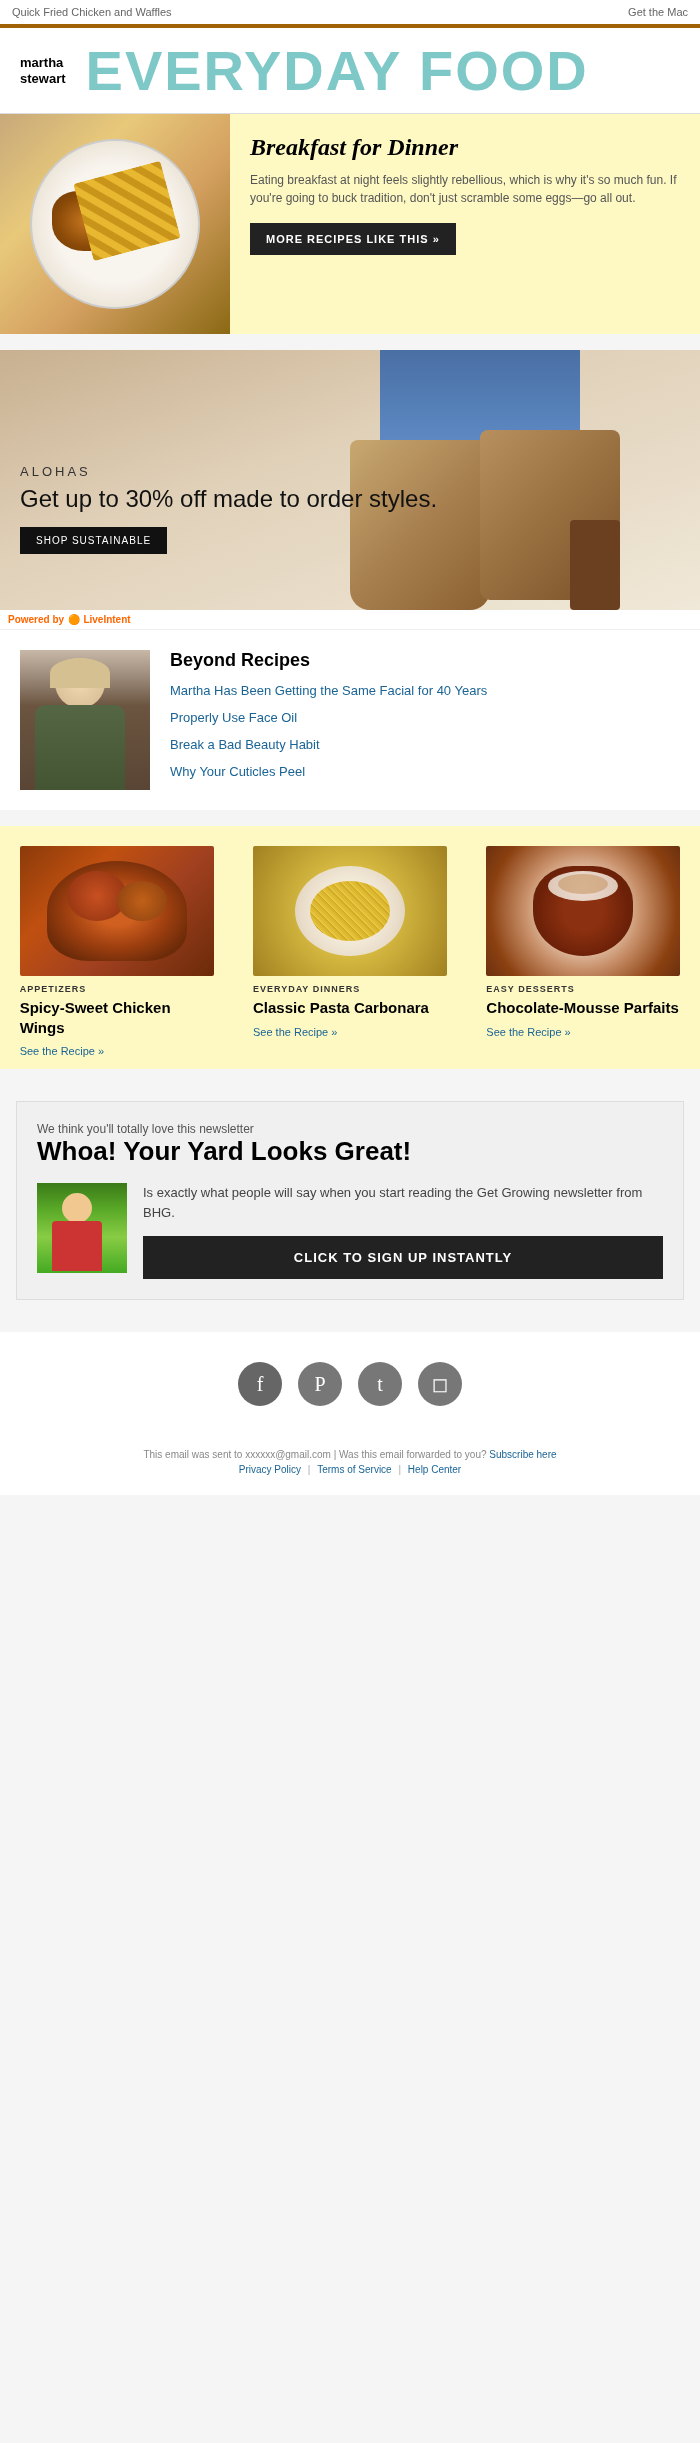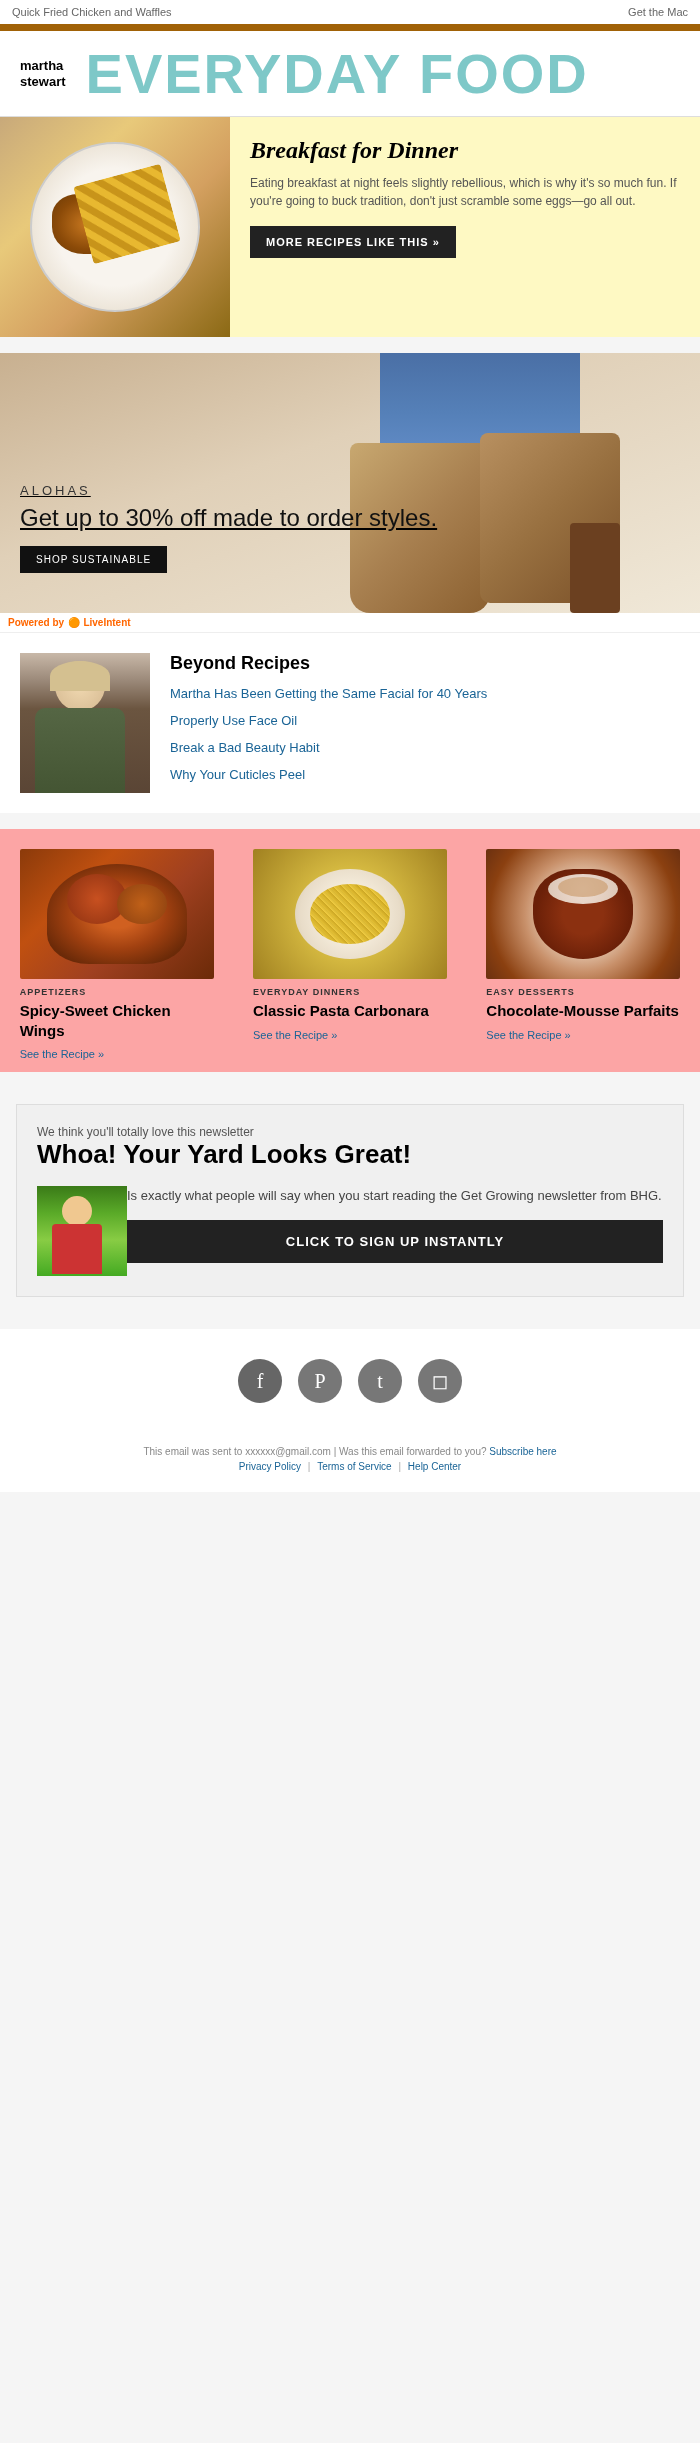--- a/index.html
+++ b/index.html
@@ -5,21 +5,21 @@
     * { margin: 0; padding: 0; box-sizing: border-box; }
     body { font-family: Georgia, 'Times New Roman', serif; background: #f5f5f5; width: 700px; }
 
     
     .top-nav {
       background: #fff;
       display: flex;
       justify-content: space-between;
       align-items: center;
       padding: 6px 12px;
-      border-bottom: 7px solid #a16207;
+      border-bottom: 4px solid #a16207;
       font-size: 11px;
       color: #666;
       font-family: Arial, sans-serif;
     }
 
     
     .header {
       background: #fff;
       display: flex;
       align-items: center;
@@ -102,23 +102,22 @@
       width: 100%;
       height: 100%;
       background: linear-gradient(160deg, #c8b090 0%, #e0d0b8 40%, #f0e8d8 100%);
       display: flex;
       align-items: flex-end;
       justify-content: center;
       position: relative;
     }
     .ad-text-block {
       position: absolute;
-      bottom: 40px;
+      bottom: 56px;
       left: 20px;
-      text-decoration: underline;
     }
     .ad-text-alohas {
       font-size: 13px;
       letter-spacing: 3px;
       color: #333;
       font-family: Arial, sans-serif;
       margin-bottom: 6px;
     }
     .ad-text-main {
       font-size: 24px;
@@ -181,21 +180,21 @@
       text-decoration: none;
       font-size: 13px;
       font-family: Arial, sans-serif;
       line-height: 1.3;
     }
 
     
     .recipe-cards {
       display: flex;
       gap: 0;
-      background: #fca5a5;
+      background: #fef9c3;
       padding: 20px 0 10px 0;
       justify-content: space-around;
     }
     .recipe-card {
       width: 210px;
       padding: 0 8px;
     }
     .recipe-card-image {
       width: 194px;
       height: 130px;
@@ -265,20 +264,21 @@
     }
     .newsletter-headline {
       font-size: 26px;
       font-weight: bold;
       font-family: Arial, sans-serif;
       margin-bottom: 16px;
       line-height: 1.2;
     }
     .newsletter-body {
       display: flex;
+      gap: 16px;
       align-items: flex-start;
     }
     .newsletter-img {
       width: 90px;
       height: 90px;
       flex-shrink: 0;
       background: linear-gradient(135deg, #4a8a20 0%, #88cc44 40%, #66aa30 100%);
       display: flex;
       align-items: center;
       justify-content: center;

